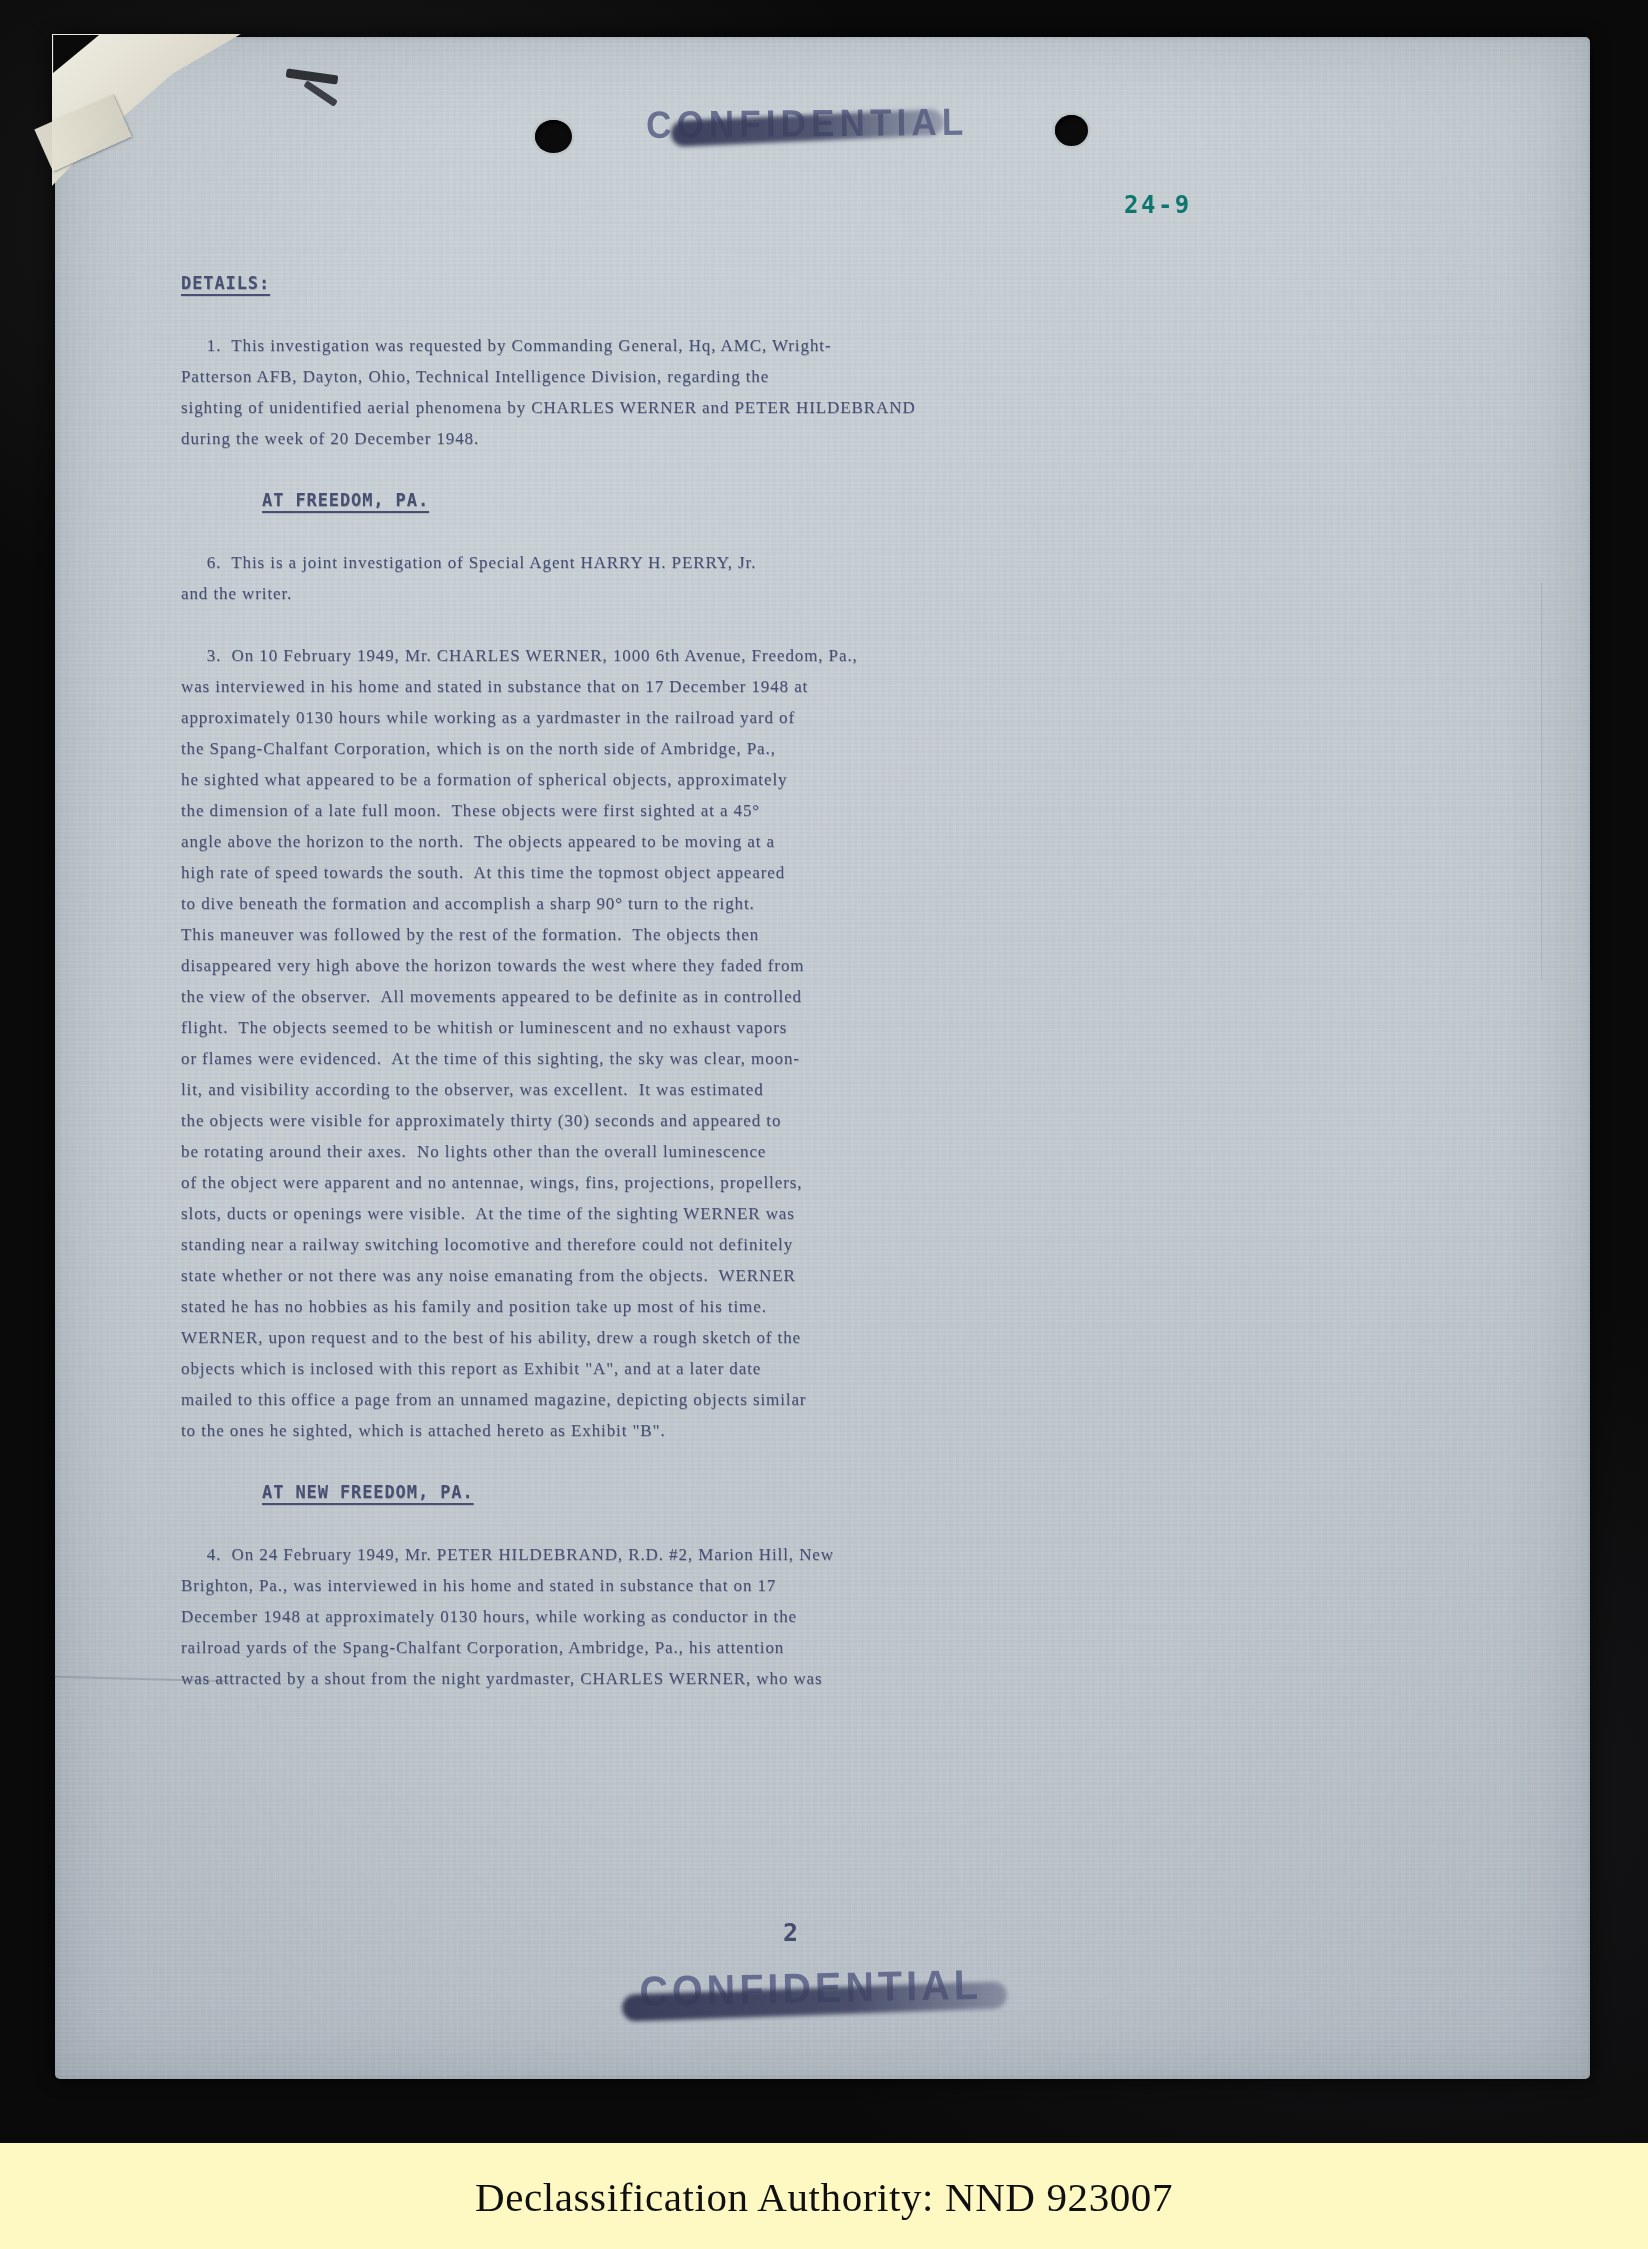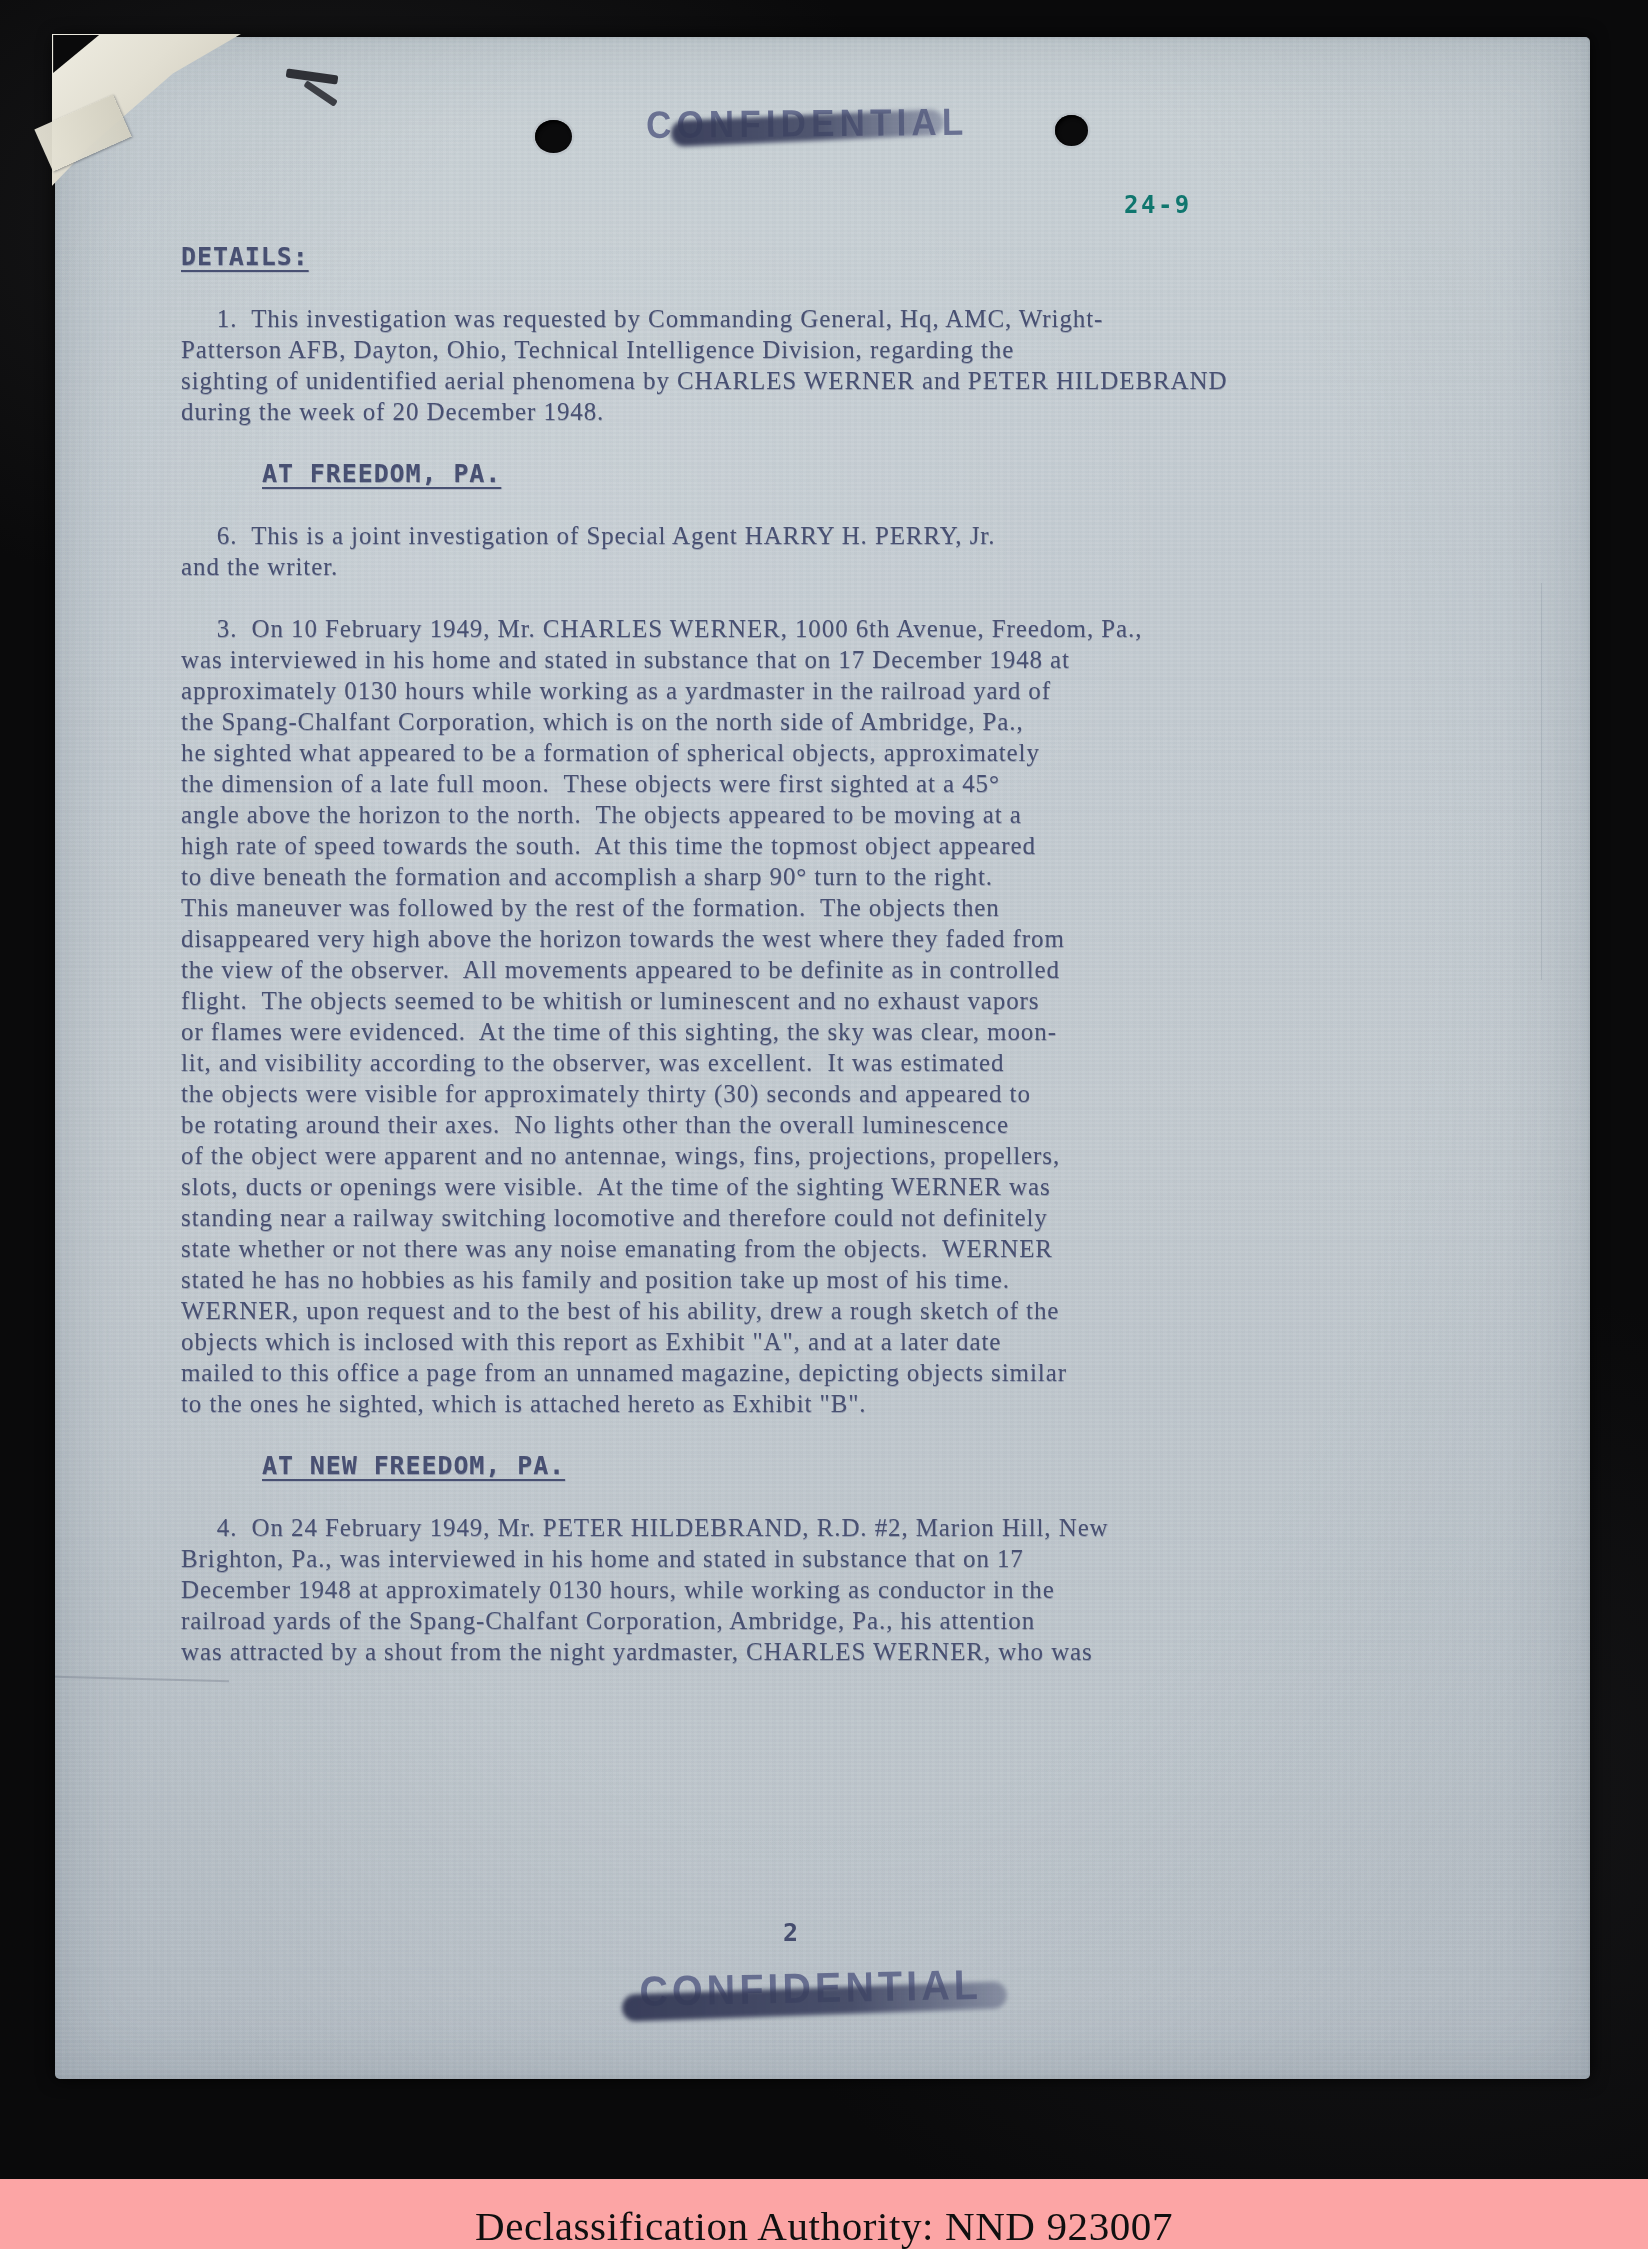--- a/index.html
+++ b/index.html
@@ -65,34 +65,34 @@
     transform: rotate(-1.2deg) scaleX(0.94); transform-origin: left top; }
   .smear { position: absolute; border-radius: 13.6px; filter: blur(1.9px); }
   .smear-top { left: 671px; top: 115px; width: 273px; height: 26px; transform: rotate(-2.5deg);
     background: linear-gradient(90deg, rgba(52,57,86,0.95) 0%, rgba(60,66,96,0.85) 55%, rgba(90,96,128,0.45) 100%); }
   .smear-bottom { left: 622px; top: 1988px; width: 385px; height: 27px; transform: rotate(-2deg);
     background: linear-gradient(90deg, rgba(50,55,84,0.95) 0%, rgba(58,64,94,0.88) 60%, rgba(86,92,124,0.5) 100%); }
 
   
   .page-ref { position: absolute; left: 1124px; top: 191px; font-size: 24px;
     letter-spacing: 2.5px; color: #0f766e; font-weight: bold; }
-  .page-content { position: absolute; left: 181px; top: 241px; width: 1321px;
-    font-size: 25px; line-height: 31px; letter-spacing: 0.9px; color: #485072;
+  .page-content { position: absolute; left: 181px; top: 268px; width: 1321px;
+    font-size: 17px; line-height: 31px; letter-spacing: 0.9px; color: #485072;
     text-shadow: 0.4px 0.5px 0.6px rgba(72,80,114,0.35); }
   .para { white-space: pre-wrap; margin: 8px 0 31px 0; font-family: Liberation Serif, serif; }
   .heading { margin: 0 0 31px 0; font-weight: 700; }
   .heading.indent { padding-left: 81px; }
   .u { text-decoration: underline; text-decoration-thickness: 1.9px; text-underline-offset: 5px; }
 
   .page-number { position: absolute; left: 783px; top: 1918px; font-size: 25px;
     color: #454d6e; font-weight: 700; }
 
   
-  .footer { position: absolute; left: 0; bottom: 0; width: 100%; height: 71px;
-    background: #fca5a5; display: flex; align-items: flex-end; justify-content: center; }
+  .footer { position: absolute; left: 0; bottom: 0; width: 100%; height: 107px;
+    background: #fef9c3; display: flex; align-items: center; justify-content: center; }
   .footer-text { font-family: "Liberation Serif", serif; font-size: 41px; color: #101010;
     letter-spacing: 0.6px; }
 </style>
 </head>
 <body>
 
 <div class="scan-bg"></div>
 
 <div class="paper">
   <div class="paper-grain"></div>

